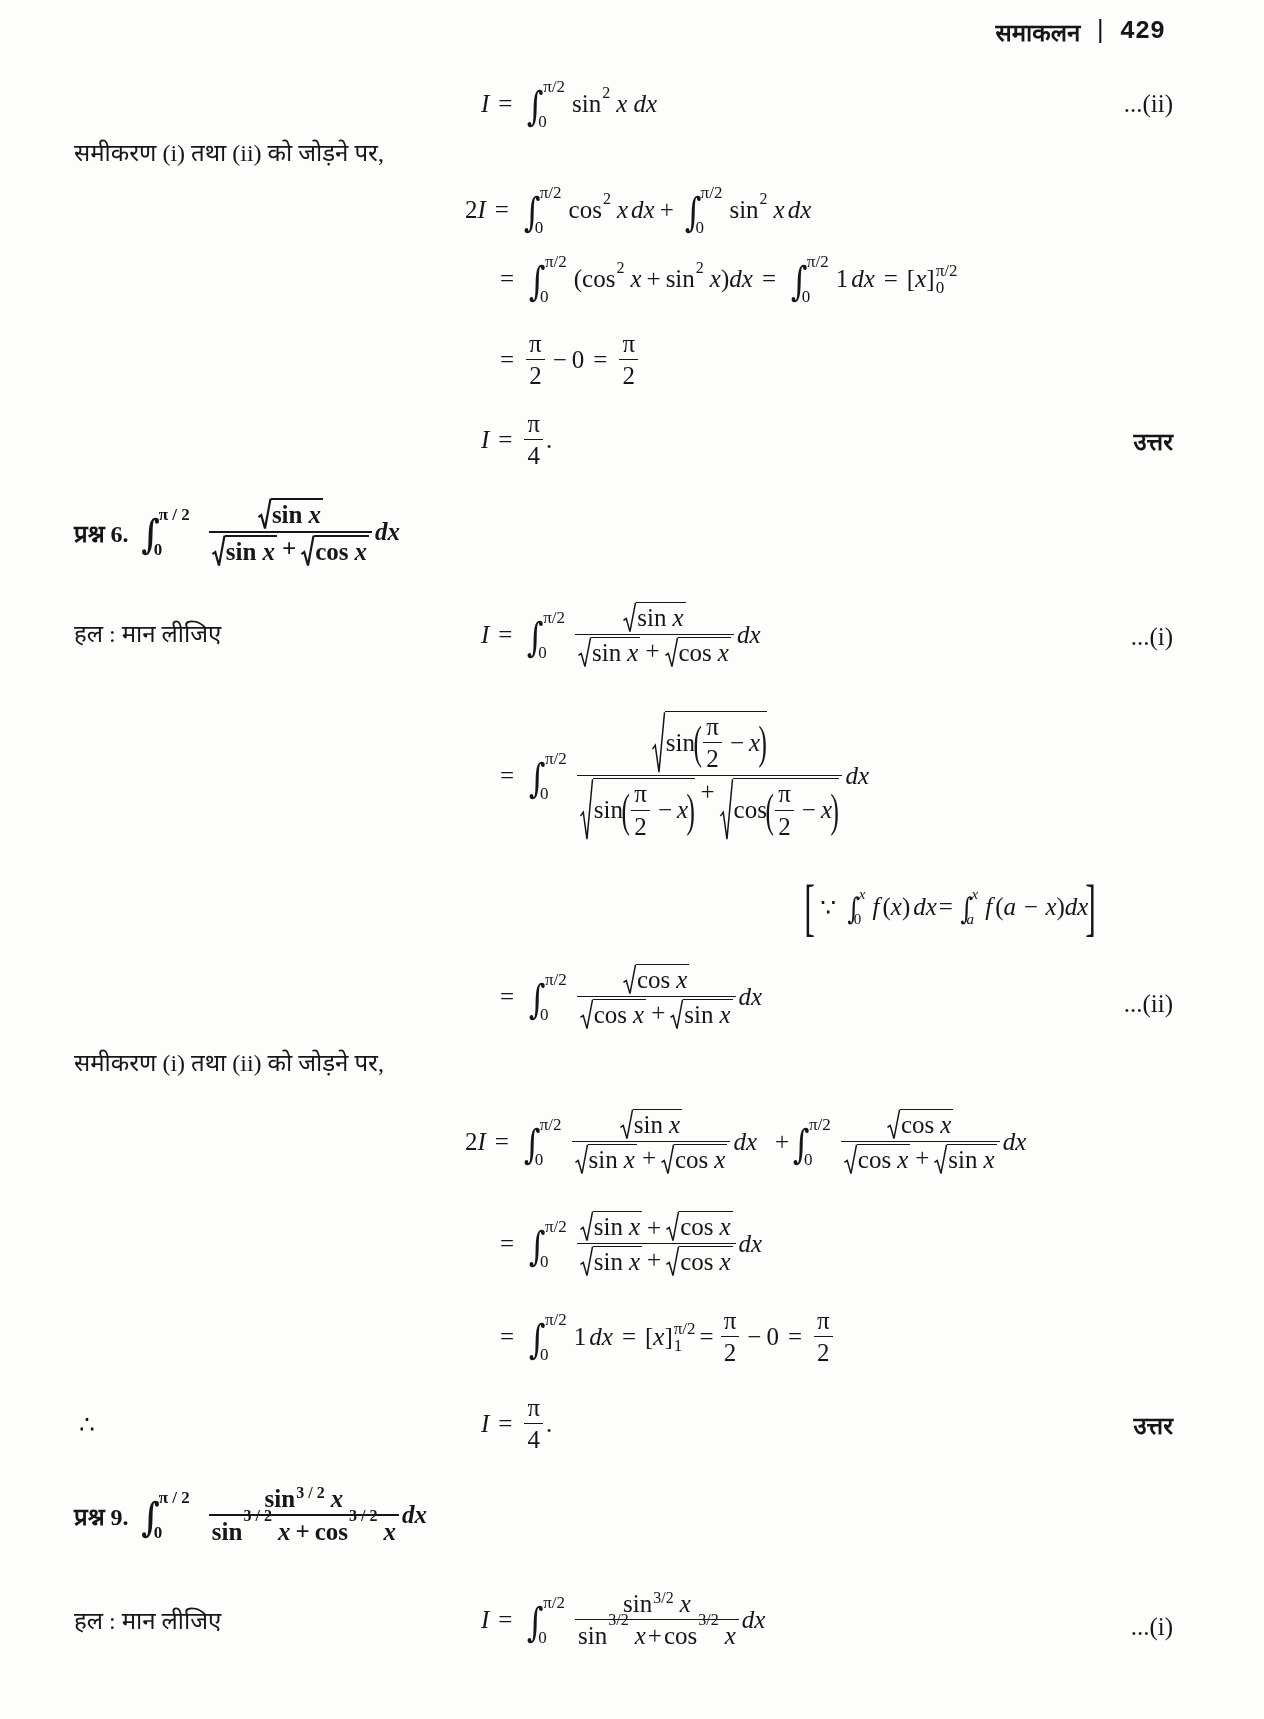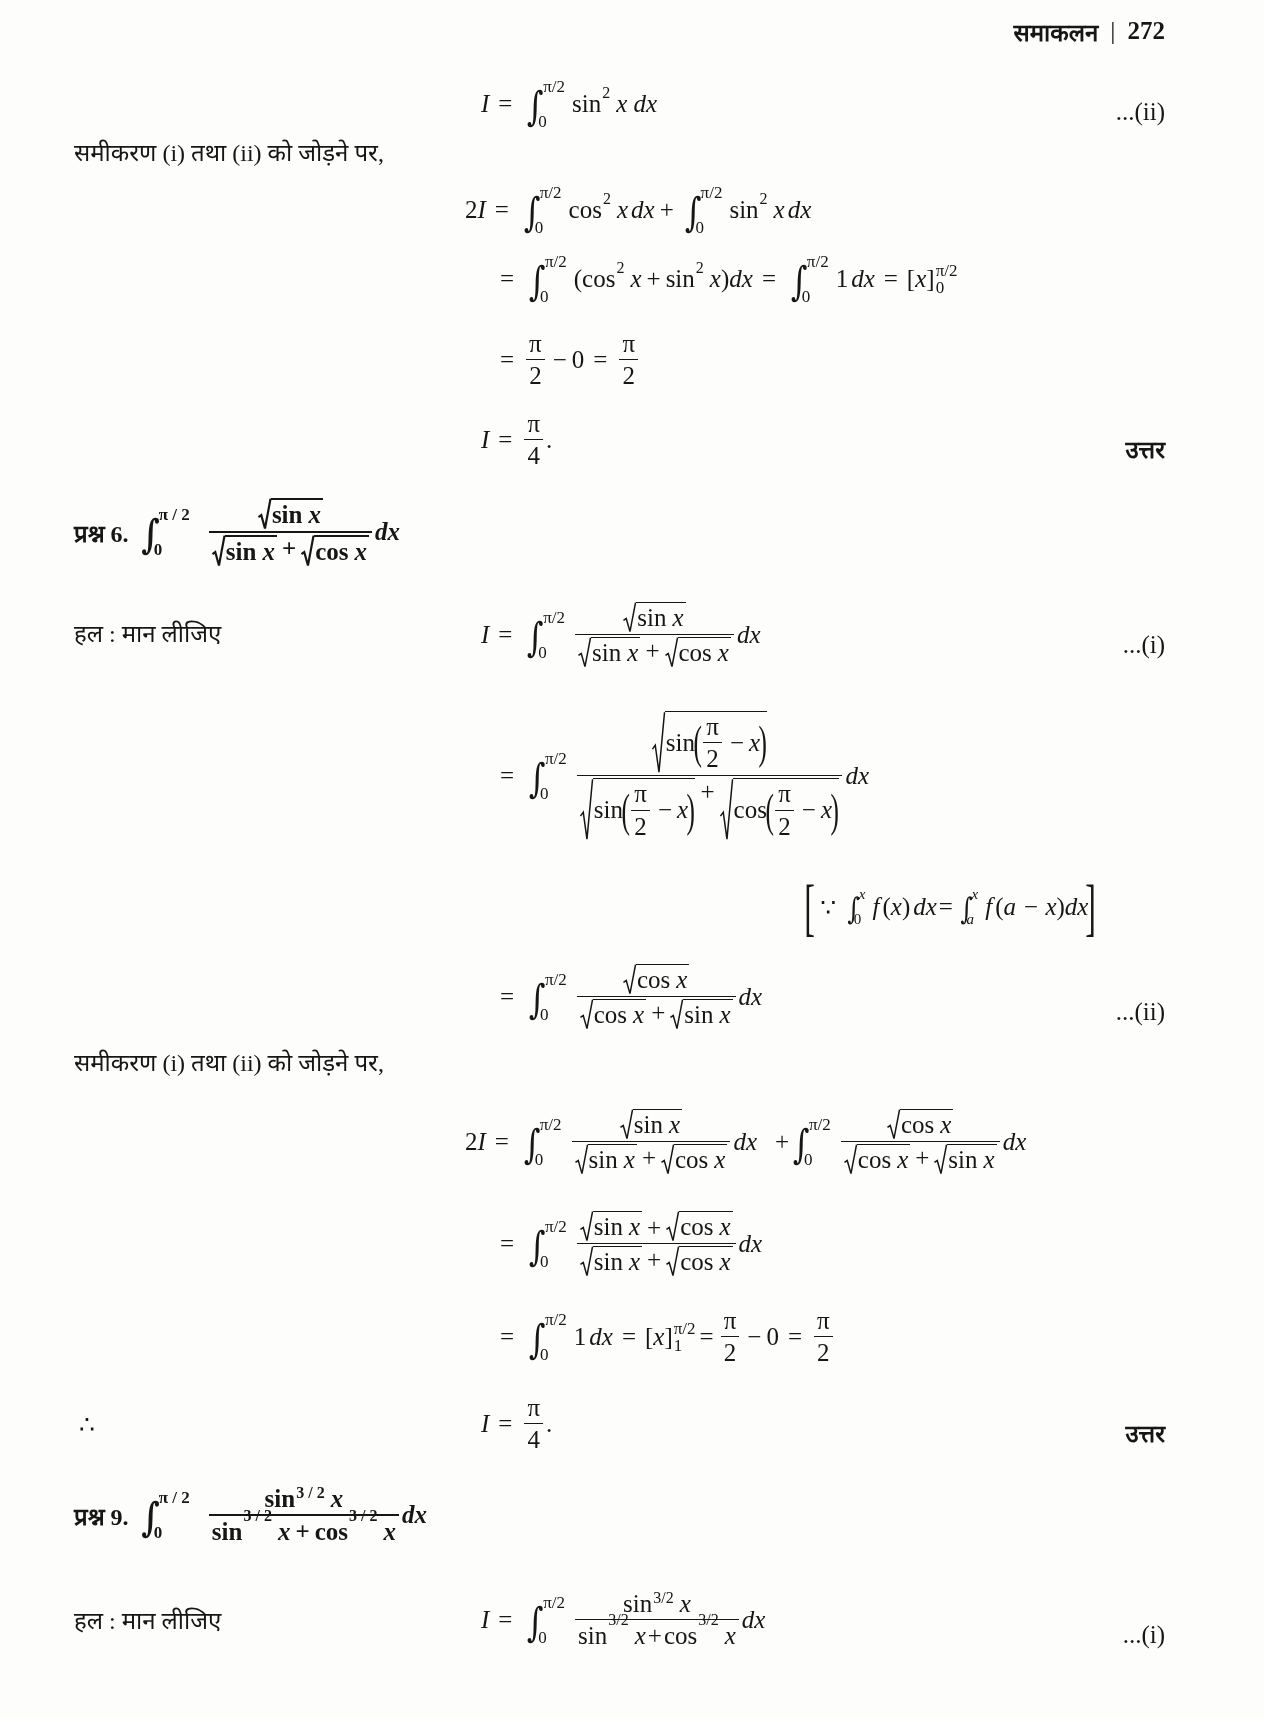--- a/index.html
+++ b/index.html
@@ -25,32 +25,32 @@
   .frac .dn{display:flex;justify-content:center;align-items:flex-start;padding:2px 3px 0;border-top:1.6px solid #161616;}
   .b .frac .dn{border-top-width:2.2px;}
   .sqrt{position:relative;display:inline-flex;align-items:center;padding-left:13px;}
   .sqrt .rad{position:absolute;left:0;top:0;width:13px;height:100%;overflow:visible;}
   .sqrt .rc{display:inline-flex;align-items:center;border-top:1.6px solid #161616;padding:1px 2px 0 1px;line-height:1.15;}
   .b .sqrt .rc{border-top-width:2.2px;}
   .bp{display:inline-block;font-size:46px;line-height:1;transform:scaleX(0.55);margin:0 -5px;}
   .bb{display:inline-block;font-size:64px;line-height:1;transform:scaleX(0.5);margin:0 -8px;}
   .evalb{display:inline-flex;align-items:center;}
   .evl{display:inline-flex;flex-direction:column;font-size:17px;line-height:17px;margin-left:1px;}
-  .tag{position:absolute;right:99px;height:32px;display:flex;align-items:center;margin-top:8px;}
+  .tag{position:absolute;right:91px;height:32px;display:flex;align-items:center;}
   .hsep{margin:0 12px;font-size:26px;}
 </style>
 </head>
 <body>
 
 <div id="page">
 
-  <div class="row" style="top:14px;right:99px;height:34px;">
+  <div class="row" style="top:14px;right:99px;height:34px;font-family:Liberation Mono, monospace;">
     <span class="b hi">समाकलन</span>
     <span class="hsep">|</span>
-    <span class="b">272</span>
+    <span class="b">429</span>
   </div>
 
   <div class="row" style="top:76px;left:481px;height:56px;">
     <span class="it">I</span>
     <span class="op">=</span>
     <span class="int">
         <span class="s">∫</span>
         <span class="l">
           <span class="u">π/2</span>
           <span class="d">0</span>

